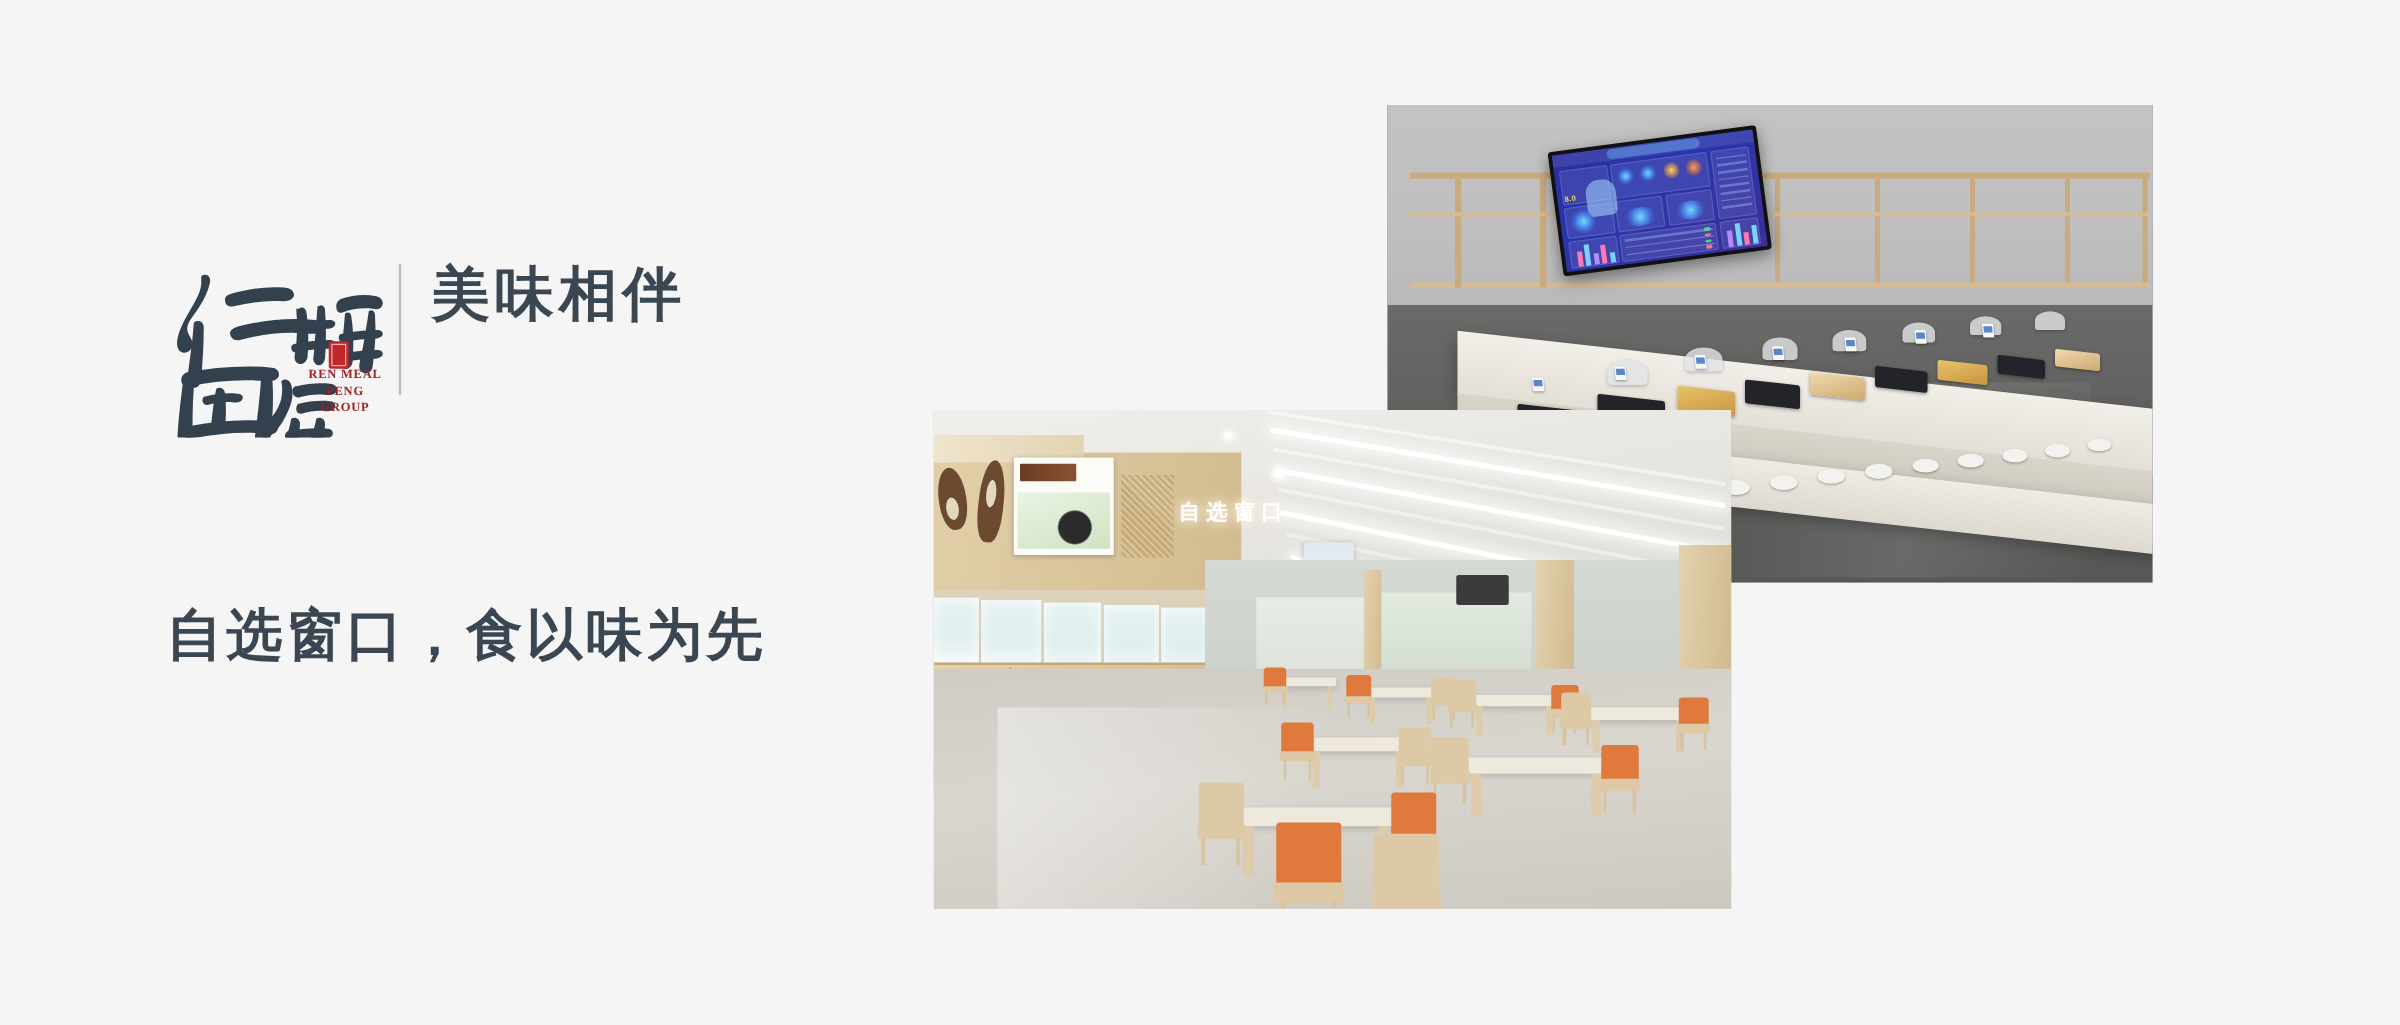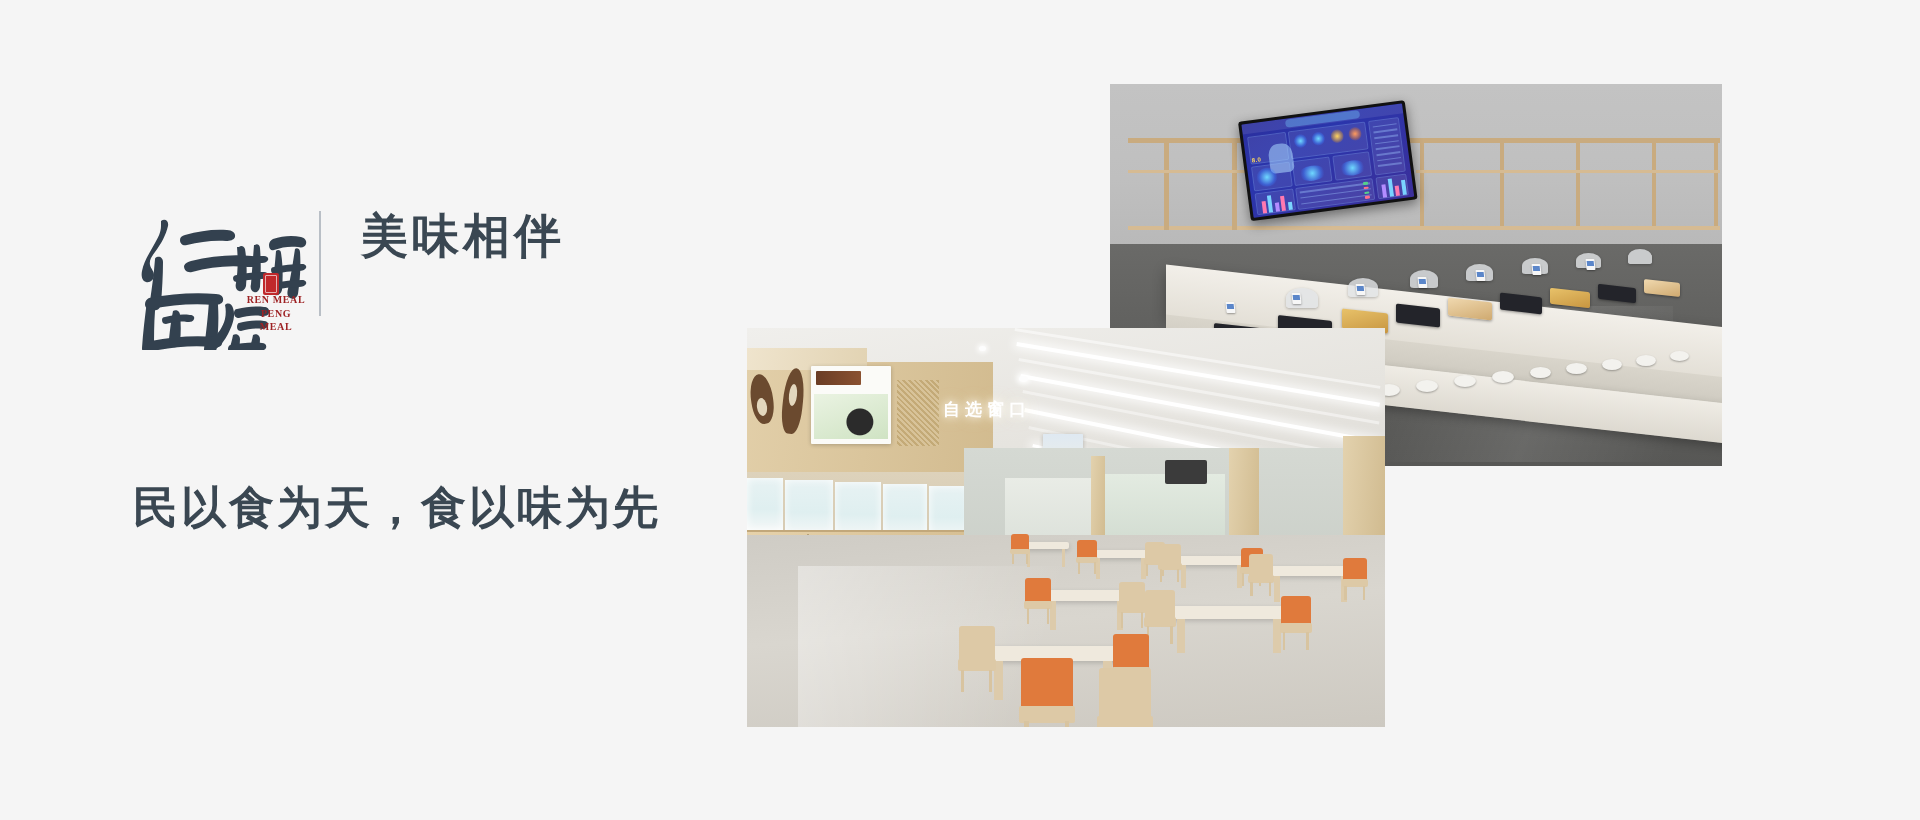--- a/index.html
+++ b/index.html
@@ -22,21 +22,21 @@
              text-align:center; color:#9e2224;
              font-family:"Liberation Serif","DejaVu Serif",serif;
              font-size:10px; font-weight:bold; letter-spacing:.6px; line-height:13.5px; }
   .seal { position:absolute; left:130px; top:68px; width:16px; height:22px;
           background:#c0282b; border-radius:2px; }
   .seal::after { content:""; position:absolute; left:2px; top:2px; right:2px; bottom:2px;
                  border:1px solid #f3dede; border-radius:1px; opacity:.75; }
 
   .divider { width:2px; height:105px; background:#b9bfc6; margin:6px 0 0 11px; }
 
-  .tagline-block { margin-left:40px; padding-top:6px;text-align:right; }
+  .tagline-block { margin-left:24px; padding-top:6px;text-align:right; }
   .tagline-cn { font-size:47px; font-weight:bold; color:#3a4752; letter-spacing:4px;
                 line-height:1.08; font-family:"DejaVu Sans",sans-serif; }
   .tagline-en { margin-top:15px; font-size:25px; color:#4d5b66; letter-spacing:1.6px;
                 font-family:"DejaVu Sans",sans-serif; font-weight:400; }
 
   .headline { position:absolute; left:133px; top:478px; font-size:45px; font-weight:bold;
               color:#3a4752; letter-spacing:3px; font-family:"DejaVu Sans",sans-serif; }
 
   
   .photo-render { position:absolute; left:1110px; top:84px; width:612px; height:382px;
@@ -194,32 +194,32 @@
           <path d="M106 118c8-2 17-3 25-2 3 0 5 2 4 5-1 2-3 3-6 3-7-1-14 0-21 2-2 0-4-1-4-4 0-2 1-4 2-4z"></path>
           <path d="M100 130c3-2 7 0 7 4 0 6-1 12-3 18-1 3-4 5-7 3-3-1-3-4-2-7 2-6 4-12 5-18z"></path>
           <path d="M120 130c3-2 7 0 7 4 0 6-1 12-3 18-1 3-4 5-7 3-3-1-3-4-2-7 2-6 4-12 5-18z"></path>
           <path d="M98 140c10-2 21-3 31-2 3 0 5 2 4 5-1 2-4 3-7 3-9-1-18 0-27 2-2 0-4-2-4-4 0-2 1-4 3-4z"></path>
         </g>
       </svg>
       <div class="seal"></div>
       <div class="logo-en">
         <div>REN MEAL</div>
         <div>PENG</div>
-        <div>MEAL</div>
+        <div>GROUP</div>
       </div>
     </div>
 
     <div class="divider"></div>
 
     <div class="tagline-block">
       <div class="tagline-cn">美味相伴</div>
     </div>
   </div>
 
-  <div class="headline">民以食为天，食以味为先</div>
+  <div class="headline">自选窗口，食以味为先</div>
 
   <div class="photo-render">
     <div class="pr-wall"></div>
     <div class="pr-floor"></div>
 
     <div class="pergola">
       <div class="pg-bar" style="left:0;top:8px;width:592px;height:5px;"></div>
       <div class="pg-bar thin" style="left:0;top:96px;width:592px;height:4px;"></div>
       <div class="pg-bar" style="left:36px;top:8px;width:5px;height:92px;"></div>
       <div class="pg-bar" style="left:104px;top:8px;width:5px;height:92px;"></div>

